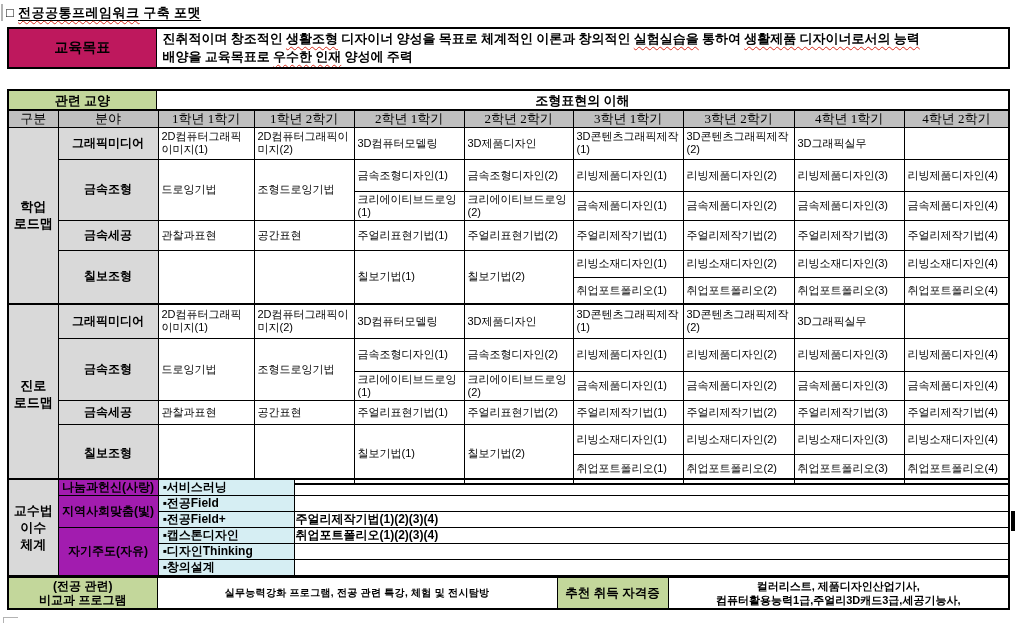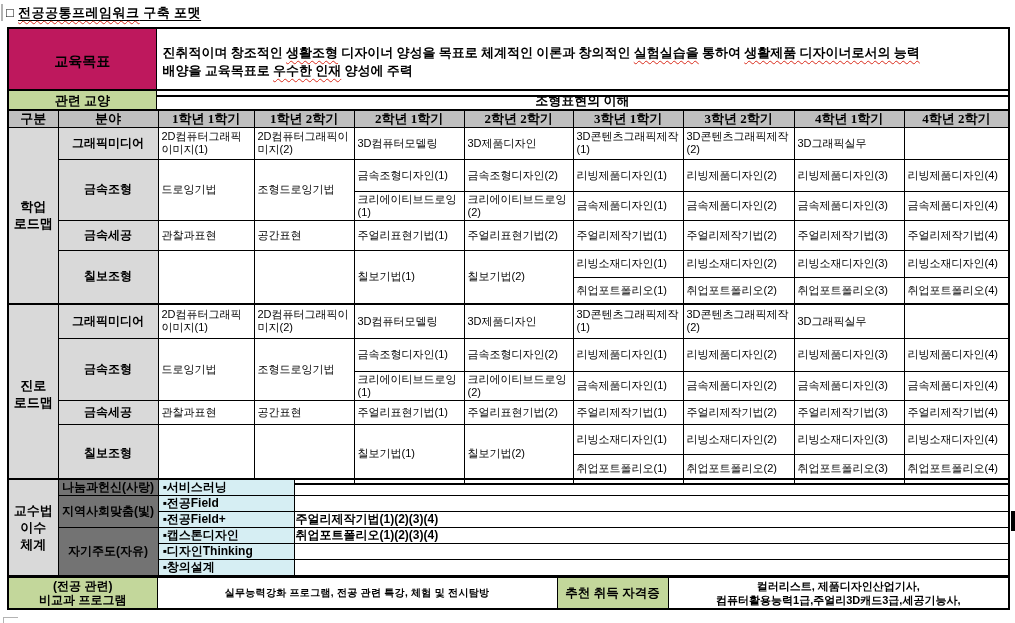--- a/index.html
+++ b/index.html
@@ -18,41 +18,41 @@
   .u { text-decoration:underline; text-underline-offset:3px; }
   .wavy { text-decoration:underline; text-decoration-style:wavy; text-decoration-color:#d92b1c;
           text-decoration-thickness:1px; text-underline-offset:3px; text-decoration-skip-ink:none; }
 
   #title { position:absolute; left:6px; top:4px; font-weight:bold; font-size:13px;
            font-family:"Liberation Serif","DejaVu Serif",serif; letter-spacing:.5px; }
 
   #t1 { left:7px; top:27px; width:1001px; font-family:"Liberation Serif","DejaVu Serif",serif; font-weight:bold; }
   #t1 .goalrow { height:38px; }
   #t1 .credrow { height:19px; font-size:14px; }
-  #t1 .goal-cell { font-size:13px; line-height:18px; padding:15px 6px; }
+  #t1 .goal-cell { font-size:13px; line-height:18px; padding:1px 6px; }
   #t1 .lab { font-size:14px; }
 
   #t2 { left:7px; top:89px; width:1001px; font-family:"Liberation Serif","DejaVu Serif",serif; font-weight:bold; font-size:13px; }
   #t2 tr { height:17px; }
 
   #t3 { left:7px; top:109px; width:1001px; font-size:11px; }
   #t3 td { line-height:13px; word-break:break-all; }
   #t3 .hdr { height:17px; }
-  #t3 .hdr td { background:#bfbfbf; font-family:"Liberation Serif","DejaVu Serif",serif; font-weight:bold; font-size:13px; text-align:center; word-break:keep-all; }
+  #t3 .hdr td { background:#bfbfbf; font-family:"Liberation Serif","DejaVu Serif",serif; font-weight:normal; font-size:13px; text-align:center; word-break:keep-all; }
   #t3 .grp { background:#d9d9d9; font-weight:bold; font-size:13px; text-align:center; white-space:pre-line; line-height:17px; word-break:keep-all; }
   #t3 .fld { background:#d9d9d9; font-weight:bold; font-size:12px; text-align:center; word-break:keep-all; }
   .h32{height:32px}.h25{height:25px}.h30{height:30px}.h27{height:27px}
   .h34{height:34px}.h33{height:33px}.h24{height:24px}
   #t3 .sep td { border-top-width:2px; }
 
   #t4 { left:7px; top:478px; width:1001px; font-size:12px; font-weight:bold; }
   #t4 tr { height:16px; }
   #t4 td { line-height:13px; }
   #t4 .grp { background:#d9d9d9; font-size:13px; text-align:center; white-space:pre-line; line-height:17px; }
-  #t4 .cat { background:#737373; text-align:center; }
+  #t4 .cat { background:#a21caf; text-align:center; }
   #t4 .itm { background:#d6eef3; padding-left:4px; }
   #t4 .val { padding-left:1px; }
 
   #t5 { left:7px; top:576px; width:1001px; font-weight:bold;border-radius:13px; }
   #t5 tr { height:32px; }
   #t5 .lab1 { font-size:12px; line-height:14px; }
   #t5 .prog { font-size:10px; letter-spacing:.3px; }
   #t5 .lab2 { font-size:12.5px; }
   #t5 .cert { font-size:11px; line-height:14px; }
 

